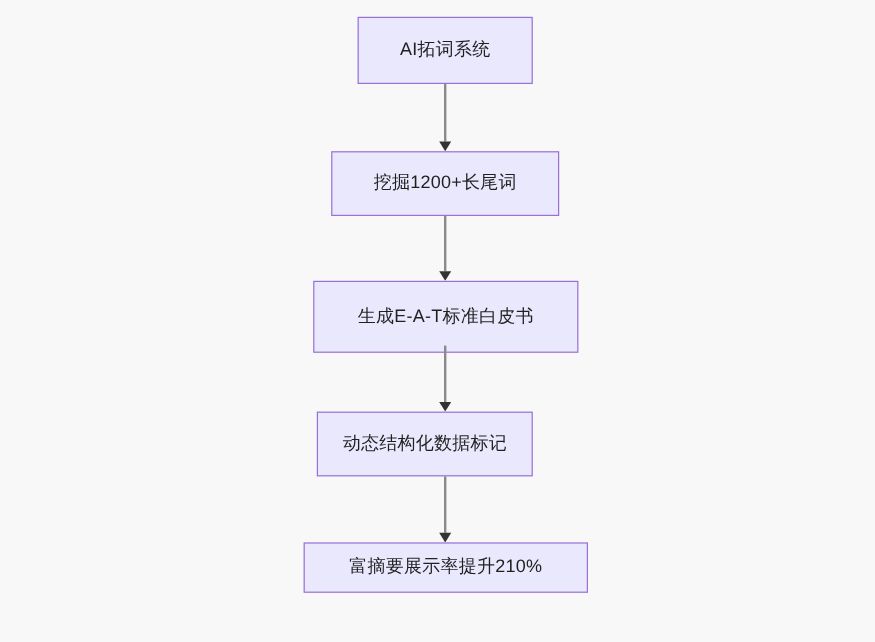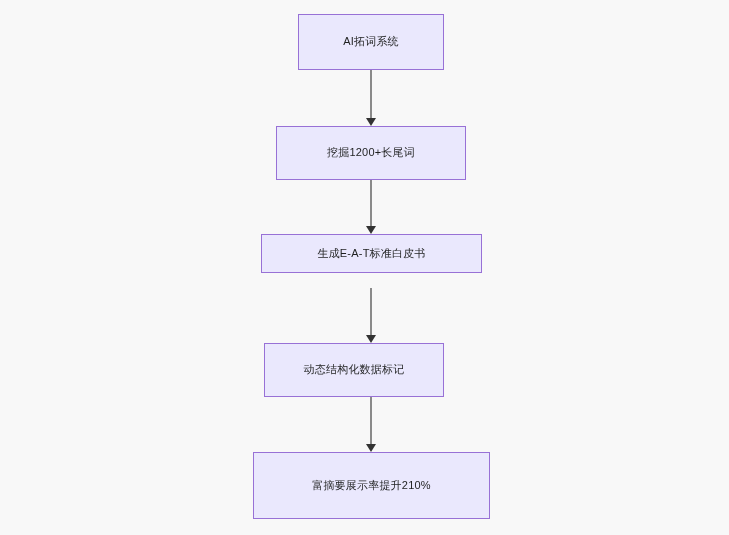--- a/index.html
+++ b/index.html
@@ -23,21 +23,21 @@
 
   .node {
     position: absolute;
     box-sizing: border-box;
     background: #eae8fd;
     border: 1.6px solid #9871d6;
     display: flex;
     align-items: center;
     justify-content: center;
     color: #1f2020;
-    font-size: 11px;
+    font-size: 15px;
     line-height: 1.2;
     letter-spacing: 0.2px;
     white-space: nowrap;
     user-select: none;
   }
 
   .node-label {
     display: block;
     text-align: center;
   }
@@ -53,23 +53,23 @@
     width: 0;
     height: 0;
     border-left: 5.5px solid transparent;
     border-right: 5.5px solid transparent;
     border-top: 8px solid #333333;
   }
 
   
   .n1 { left: 298px; top: 14px;  width: 146px; height: 56px; }
   .n2 { left: 276px; top: 126px; width: 190px; height: 54px; }
-  .n3 { left: 261px; top: 234px; width: 221px; height: 39px; }
+  .n3 { left: 261px; top: 234px; width: 221px; height: 60px; }
   .n4 { left: 264px; top: 343px; width: 180px; height: 54px; }
-  .n5 { left: 253px; top: 452px; width: 237px; height: 67px; }
+  .n5 { left: 253px; top: 452px; width: 237px; height: 42px; }
 
   
   .e1 { left: 370px; top: 70px;  height: 48px; }
   .e2 { left: 370px; top: 180px; height: 46px; }
   .e3 { left: 370px; top: 288px; height: 47px; }
   .e4 { left: 370px; top: 397px; height: 47px; }
 
   .a1 { left: 365.5px; top: 118px; }
   .a2 { left: 365.5px; top: 226px; }
   .a3 { left: 365.5px; top: 335px; }

